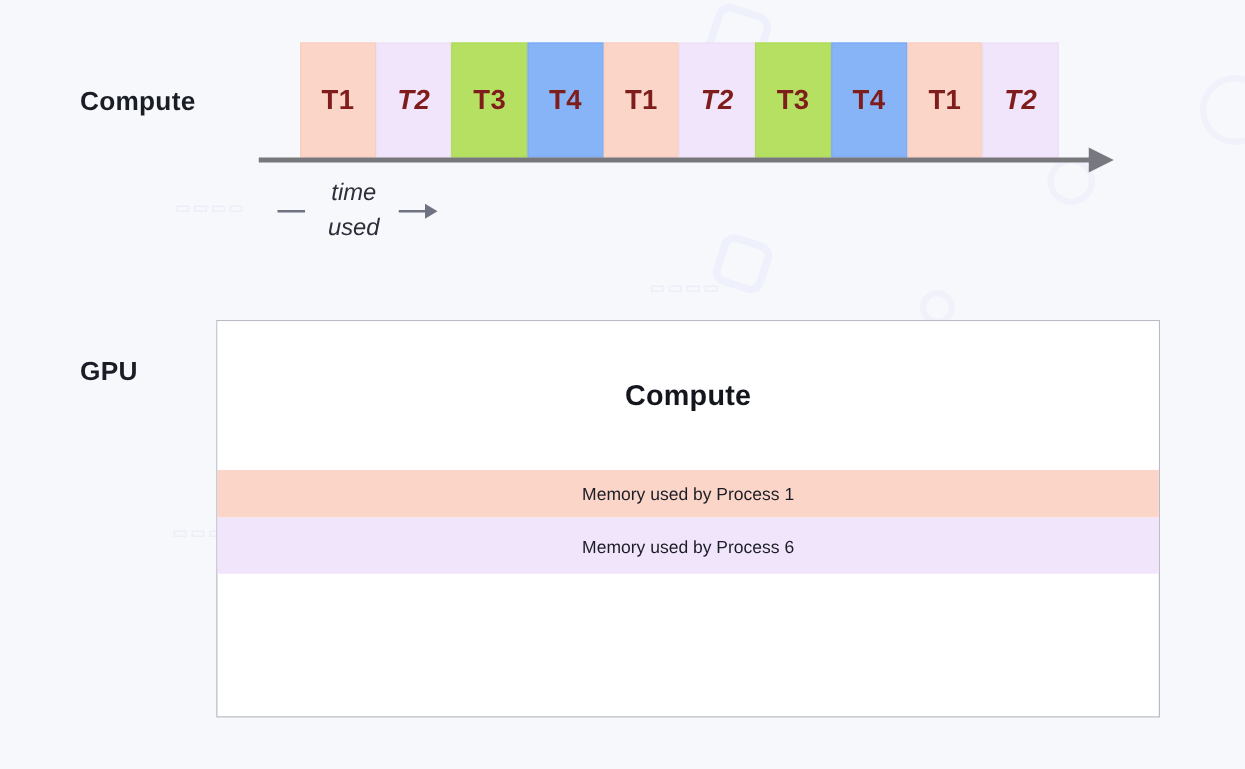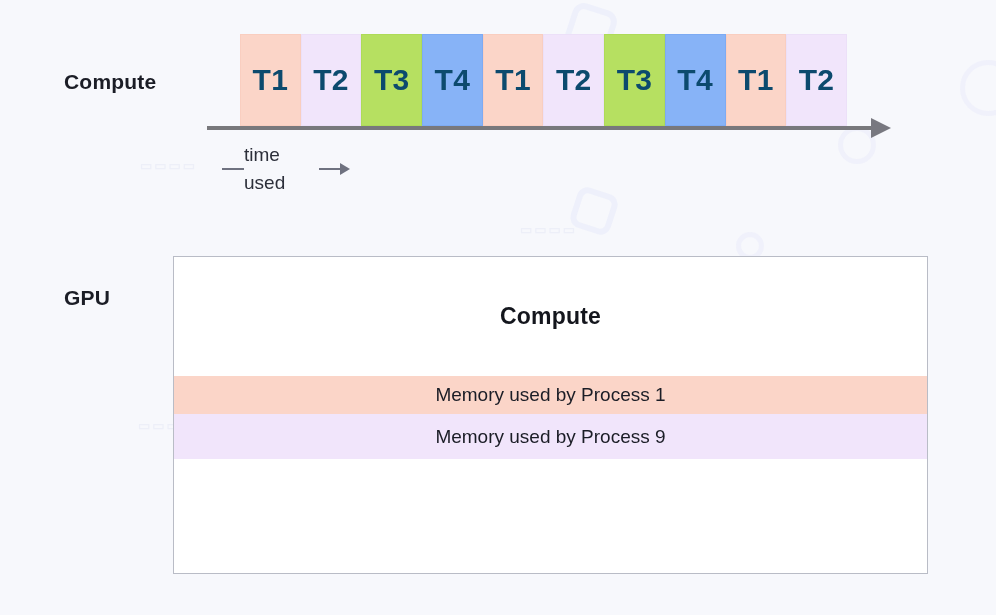--- a/index.html
+++ b/index.html
@@ -75,27 +75,27 @@
     display: flex;
   }
   .slice {
     width: 60.7px;
     height: 92px;
     box-sizing: border-box;
     border: 1px solid rgba(255,255,255,.55);
     display: flex;
     align-items: center;
     justify-content: center;
-    font-size: 30px;
+    font-size: 22px;
     font-weight: bold;
-    color: #0c4a6e;
+    color: #7f1d1d;
     letter-spacing: .3px;
   }
   .slice.c1 { background: #fbd5c8; border-color: #f9cec0; }
-  .slice.c2 { background: #f1e5fb; border-color: #ece0f8; }
+  .slice.c2 { background: #f1e5fb; border-color: #ece0f8; font-style: italic; }
   .slice.c3 { background: #b6e061; border-color: #aedb58; }
   .slice.c4 { background: #87b3f7; border-color: #7dabf3; }
 
   #axis-line {
     position: absolute;
     left: 0;
     top: 92px;
     width: 667px;
     height: 4px;
     background: #78787c;
@@ -116,23 +116,25 @@
     left: 222px;
     top: 141px;
     width: 120px;
     height: 56px;
   }
   #slice-words {
     position: absolute;
     left: 22px;
     top: 0;
     width: 78px;
+    text-align: center;
     font-size: 19px;
     color: #2c2f3a;
     line-height: 28px;
+    font-style: italic;
   }
   #slice-tick-left {
     position: absolute;
     left: 0px;
     top: 27px;
     width: 22px;
     height: 2px;
     background: #6f7280;
   }
   #slice-tick-right {
@@ -178,21 +180,21 @@
     font-size: 23px;
     font-weight: bold;
     color: #14161d;
     letter-spacing: .2px;
   }
   .mem-bar {
     box-sizing: border-box;
     display: flex;
     align-items: center;
     justify-content: center;
-    font-size: 19px;
+    font-size: 14px;
     color: #1b1d26;
     flex: none;
   }
   .mem-bar .mem-label { pointer-events: none; }
   .mem-bar.m1 { background: #fbd5c8; height: 38px; }
   .mem-bar.m2 { background: #f1e5fb; height: 45px; }
   .mem-bar.m3 { background: #b6e061; height: 45px; }
   .mem-bar.m4 { background: #87b3f7; height: 70px; }
 </style>
 </head>
@@ -242,17 +244,17 @@
   </div>
 
   <div id="gpu-panel">
     <div id="compute-region">
       <span id="compute-region-label">Compute</span>
     </div>
     <div class="mem-bar m1">
       <span class="mem-label">Memory used by Process 1</span>
     </div>
     <div class="mem-bar m2">
-      <span class="mem-label">Memory used by Process 9</span>
+      <span class="mem-label">Memory used by Process 6</span>
     </div>
   </div>
 
 </div>
 
 </body></html>

